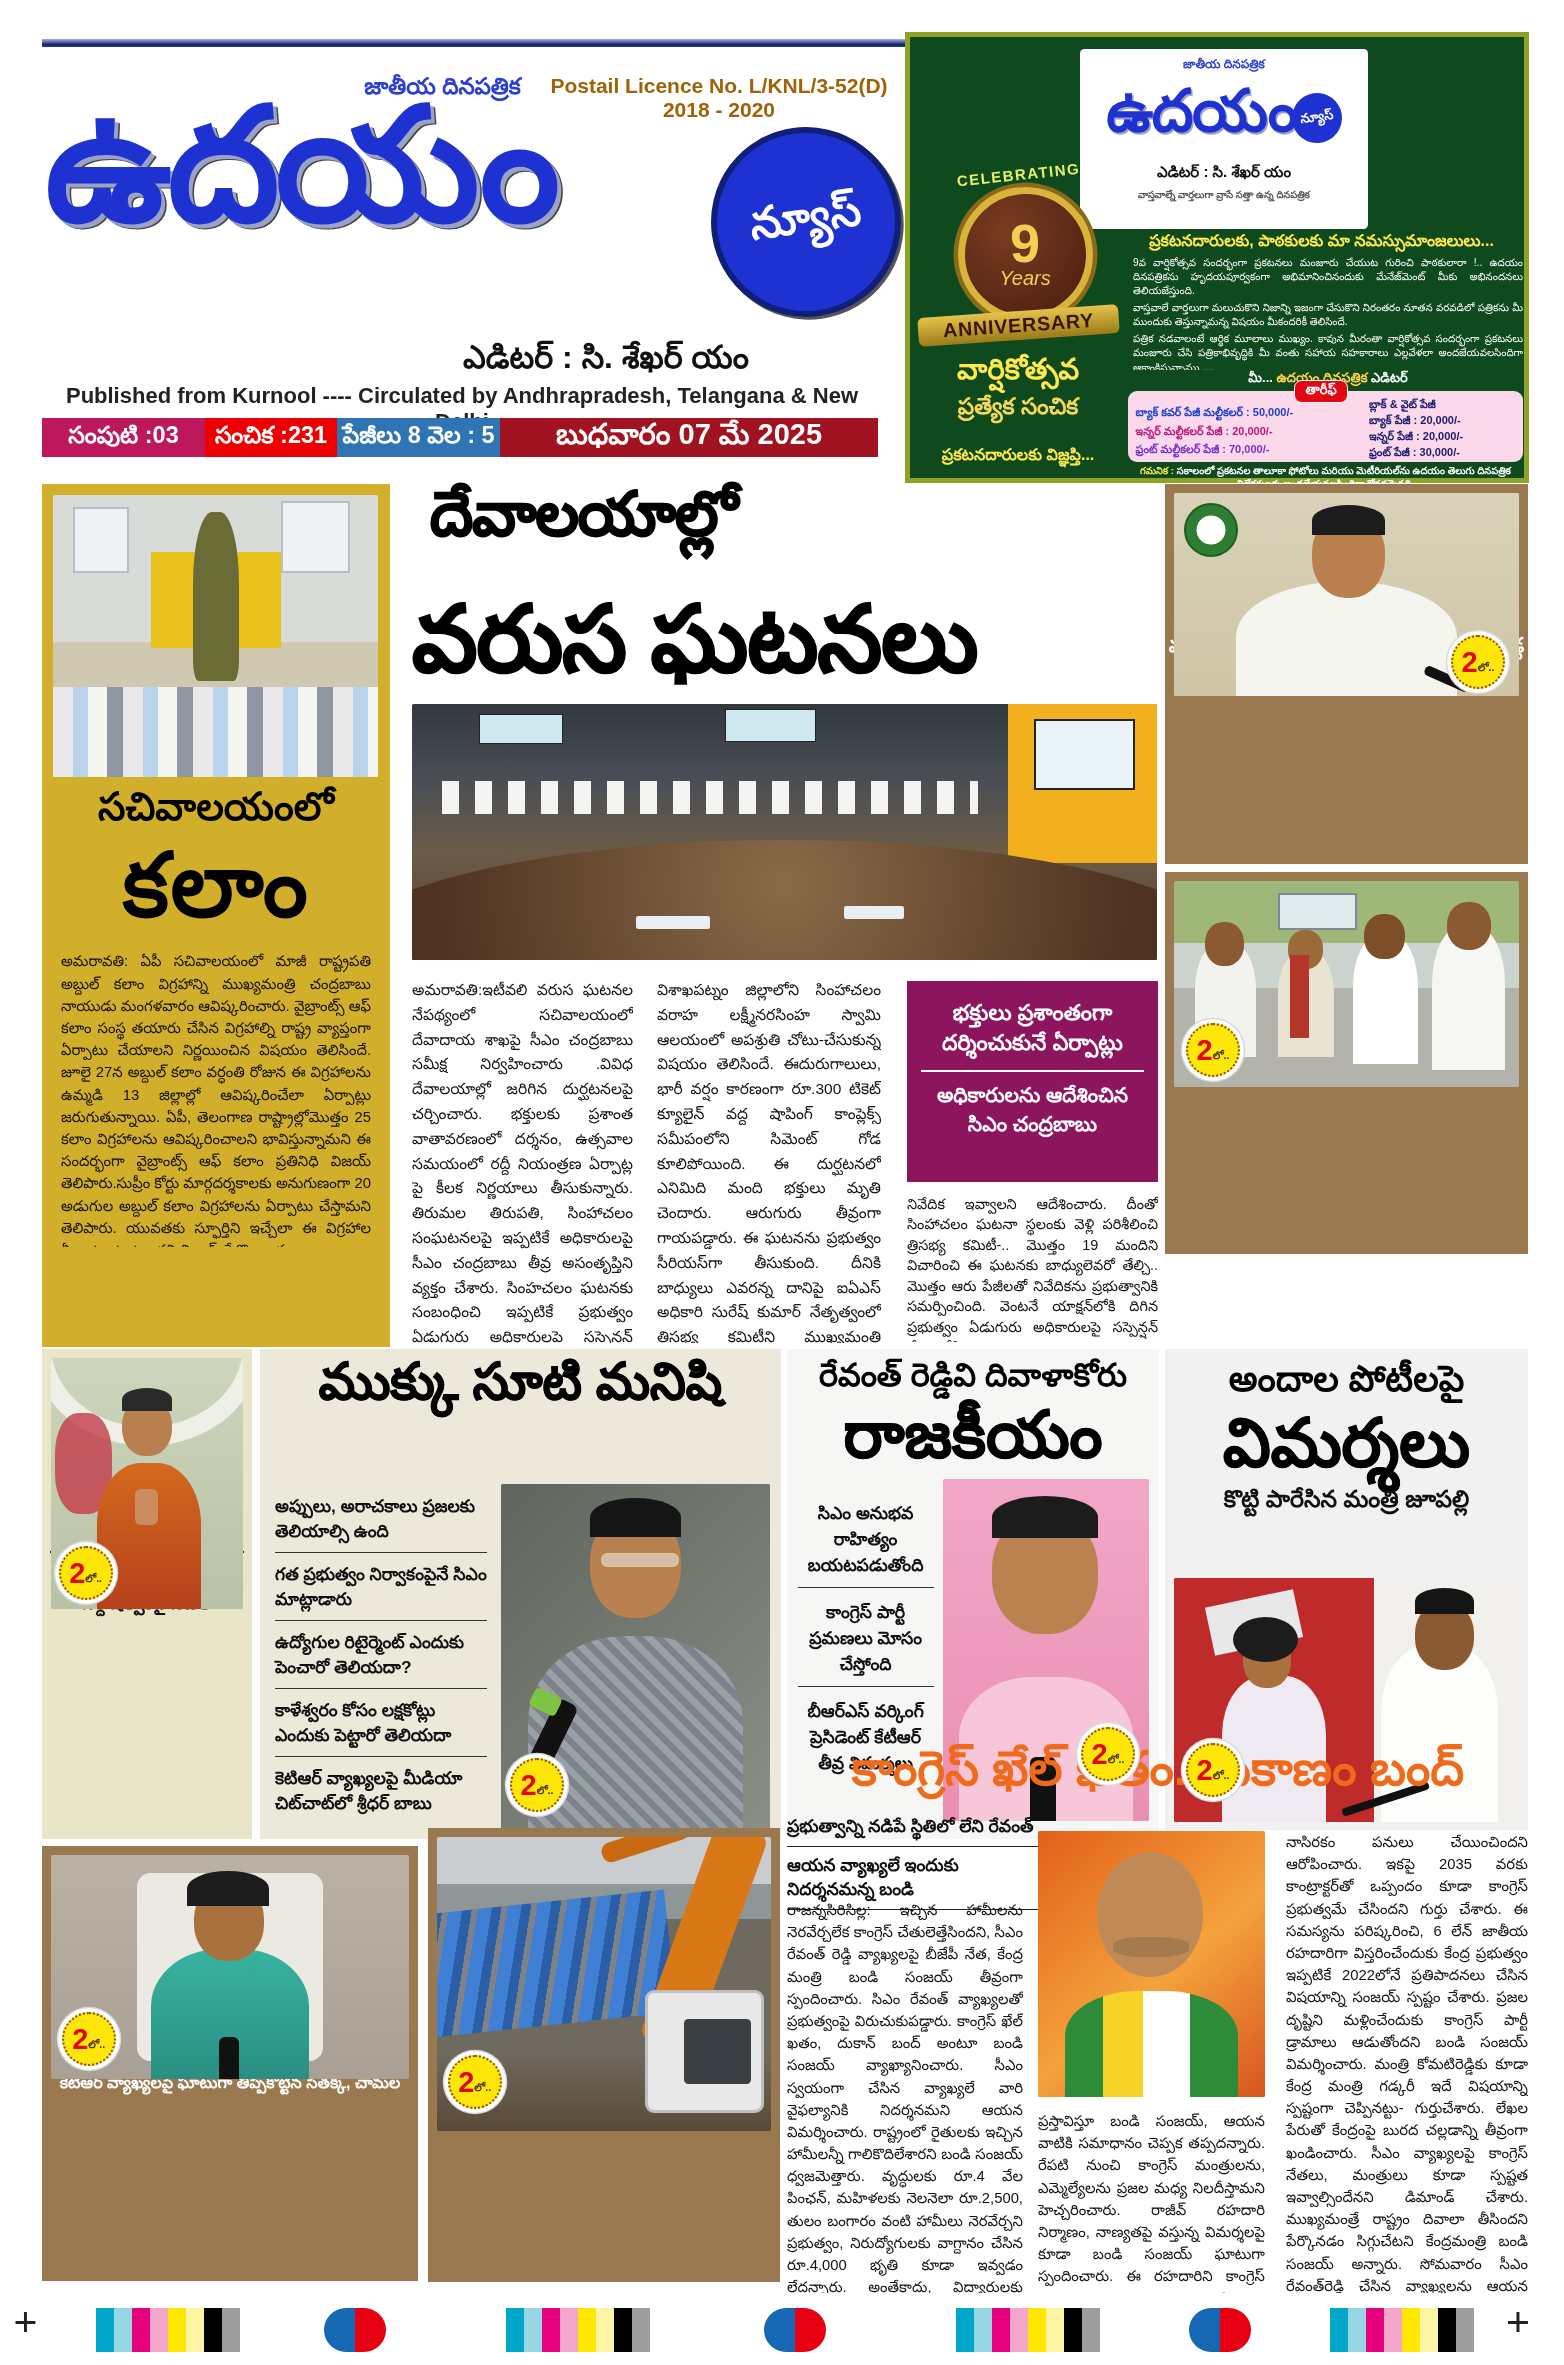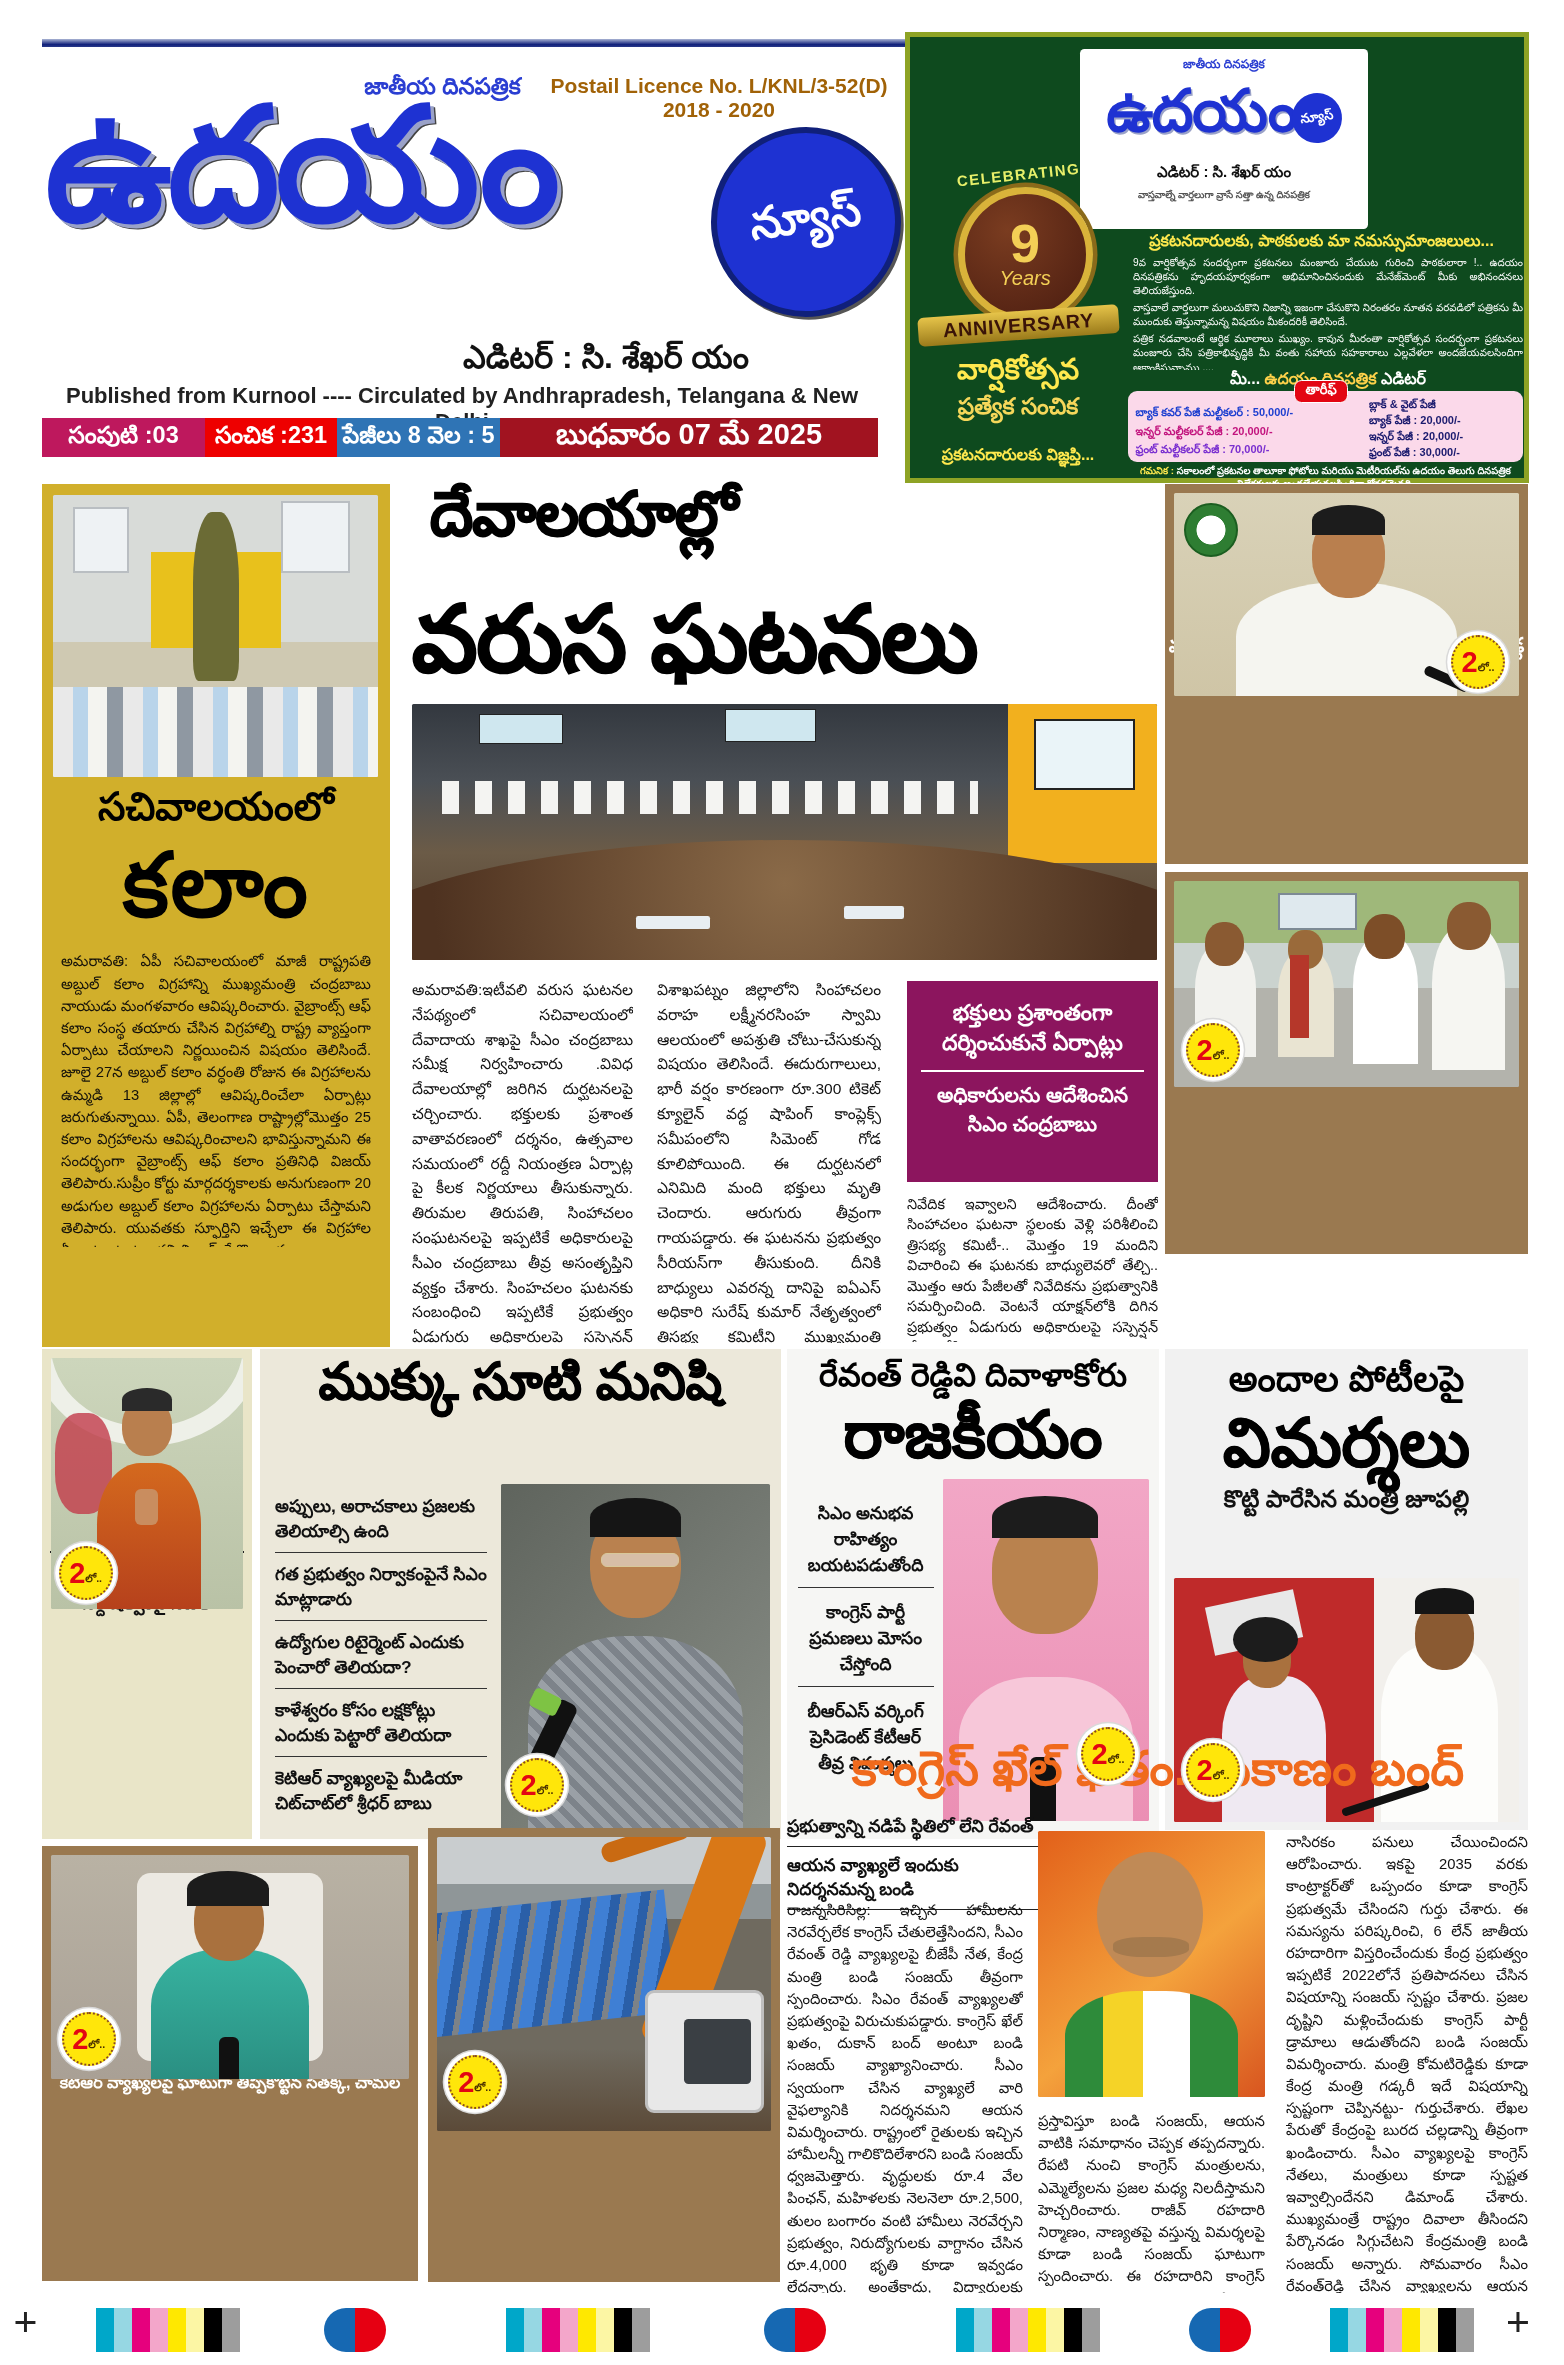--- a/index.html
+++ b/index.html
@@ -82,21 +82,21 @@
   <div class="abs ctr" style="left:7.6px;top:316px;width:201px;color:#ffe94e;font-size:29px;font-weight:900;">వార్షికోత్సవ</div>
   <div class="abs ctr" style="left:7.6px;top:356px;width:201px;color:#f5d75a;font-size:23px;font-weight:800;">ప్రత్యేక సంచిక</div>
   <div class="abs ctr" style="left:7.6px;top:409px;width:201px;color:#ffe94e;font-size:16px;font-weight:800;">ప్రకటనదారులకు విజ్ఞప్తి...</div>
 
   <div class="abs ctr" style="left:210px;top:195px;width:403px;color:#ffe94e;font-size:16px;font-weight:900;">ప్రకటనదారులకు, పాఠకులకు మా నమస్సుమాంజలులు...</div>
   <div class="abs of" style="left:223px;top:219px;width:390px;height:114px;color:#fff;font-size:10.2px;line-height:1.38;text-align:justify;">
     <p style="margin-bottom:3px;">9వ వార్షికోత్సవ సందర్భంగా ప్రకటనలు మంజూరు చేయుట గురించి పాఠకులారా !.. ఉదయం దినపత్రికను హృదయపూర్వకంగా అభిమానించినందుకు మేనేజ్‌మెంట్ మీకు అభినందనలు తెలియజేస్తుంది.</p>
     <p style="margin-bottom:3px;">వాస్తవాలే వార్తలుగా మలుచుకొని నిజాన్ని ఇజంగా చేసుకొని నిరంతరం నూతన వరవడిలో పత్రికను మీ ముందుకు తెస్తున్నామన్న విషయం మీకందరికీ తెలిసిందే.</p>
     <p>పత్రిక నడవాలంటే ఆర్థిక మూలాలు ముఖ్యం. కావున మీరంతా వార్షికోత్సవ సందర్భంగా ప్రకటనలు మంజూరు చేసి పత్రికాభివృద్ధికి మీ వంతు సహాయ సహకారాలు ఎల్లవేళలా అందజేయవలసిందిగా ఆకాంక్షిస్తున్నాము ....</p>
   </div>
-  <div class="abs" style="left:223px;top:333px;width:390px;text-align:center;font-size:16px;font-weight:800;">
+  <div class="abs" style="left:223px;top:333px;width:390px;text-align:center;font-size:13px;font-weight:800;">
     <span style="color:#fff;">మీ...</span>
     <span style="color:#ffd24a;">ఉదయం దినపత్రిక</span>
     <span style="color:#fff;">ఎడిటర్</span>
   </div>
 
   <div class="abs" style="left:218px;top:354px;width:395px;height:71px;background:#fbd9ea;border-radius:9px;">
     <div class="abs" style="left:166px;top:-11.4px;background:#e30613;color:#fff;font-size:13px;font-weight:900;padding:1.5px 10.6px;border-radius:7.6px;border:1.5px solid #fff;">తారీఫ్</div>
     <div class="abs" style="left:7.6px;top:12px;width:227px;font-size:11px;font-weight:800;color:#1d3fd0;line-height:1.7;">
       <div>బ్యాక్ కవర్ పేజీ మల్టీకలర్ : 50,000/-</div>
       <div style="color:#c2147e;">ఇన్నర్ మల్టీకలర్ పేజీ : 20,000/-</div>

